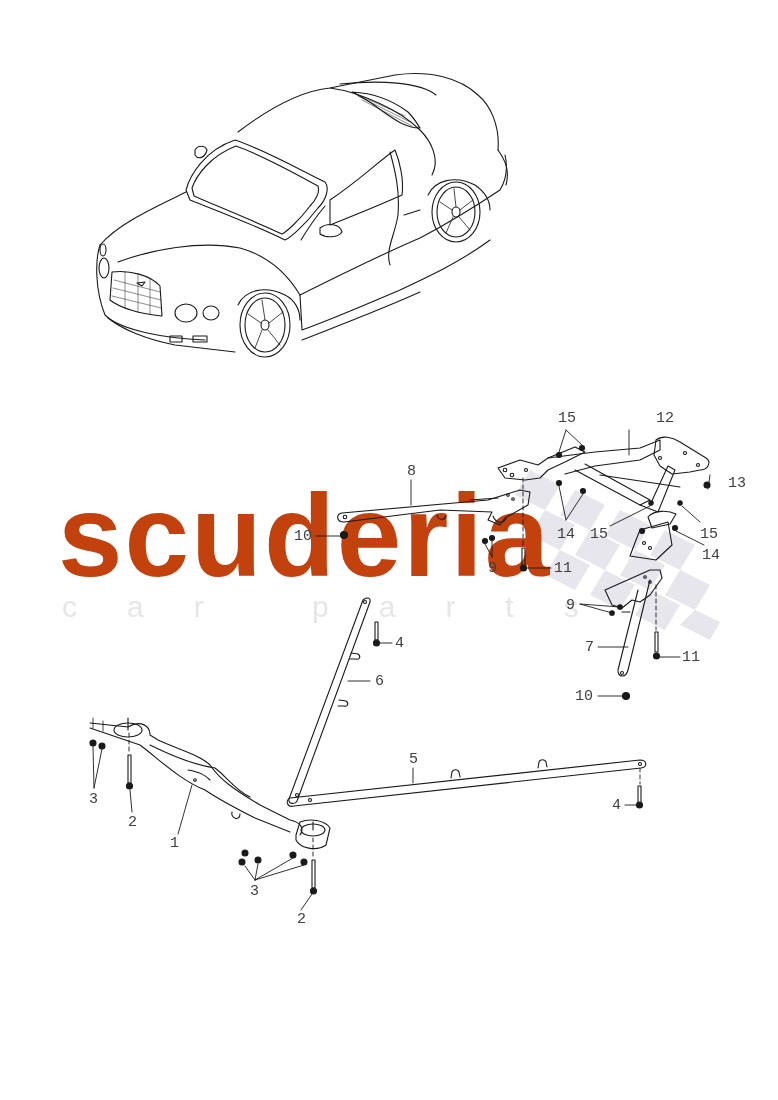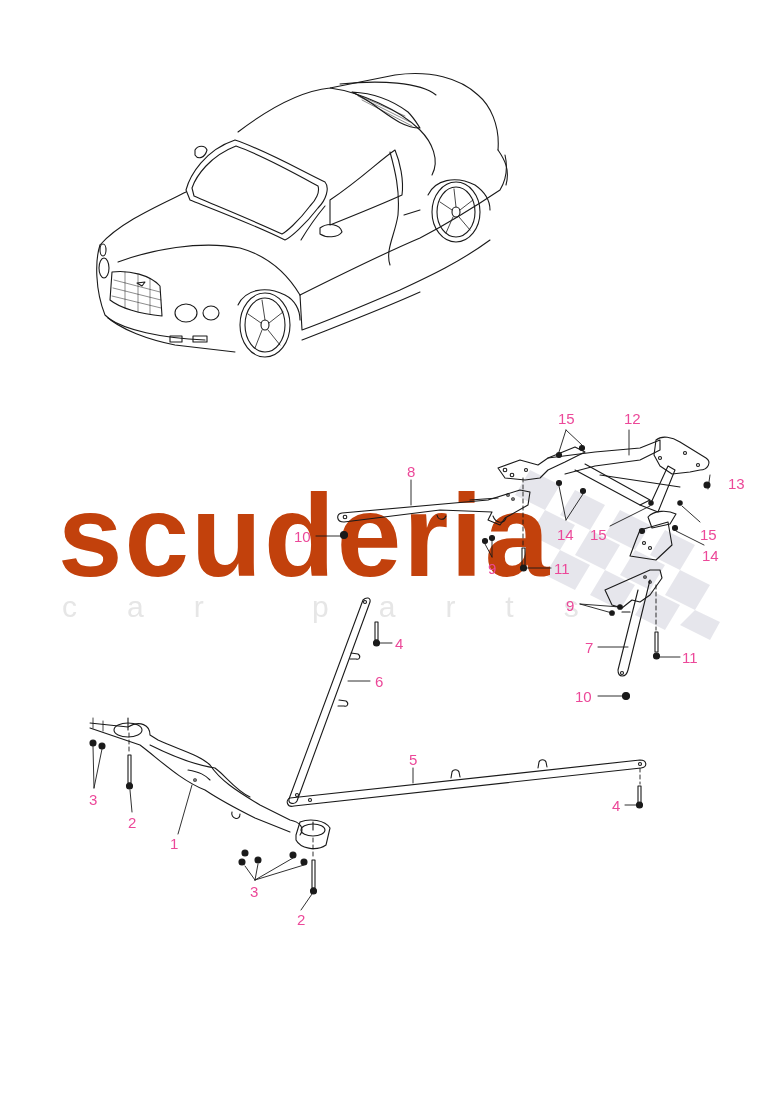--- a/index.html
+++ b/index.html
@@ -4,22 +4,22 @@
 <style>
   html, body { margin: 0; padding: 0; background: #ffffff; }
   body { width: 778px; height: 1100px; position: relative; overflow: hidden;
          font-family: "Liberation Sans", sans-serif; }
   .canvas { position: absolute; left: 0; top: 0; width: 778px; height: 1100px; }
   svg { position: absolute; left: 0; top: 0; }
   .wm-main { position: absolute; left: 58px; top: 478px; font-size: 116px; font-weight: bold;
              color: #c2410c; letter-spacing: 2px; line-height: 1; font-family: "Liberation Sans", sans-serif; }
   .wm-sub { position: absolute; left: 62px; top: 592px; font-size: 30px; color: #e6e6e6;
             letter-spacing: 50px; line-height: 1; font-family: "Liberation Sans", sans-serif; }
-  .callout { position: absolute; font-size: 15px; color: #ec4899; line-height: 1;
-             font-family: Liberation Sans, sans-serif; }
+  .callout { position: absolute; font-size: 15px; color: #404040; line-height: 1;
+             font-family: Liberation Mono, monospace; }
 </style>
 </head>
 <body>
 
 <div class="canvas">
 
   <svg width="778" height="1100">
     <g fill="#e4e4ea" opacity="0.9">
       <polygon points="530,470 560,485 545,510 515,495"></polygon>
       <polygon points="575,490 605,505 590,530 560,515"></polygon>
@@ -292,20 +292,20 @@
   <div class="callout" style="left:409px;top:752px">5</div>
   <div class="callout" style="left:375px;top:674px">6</div>
   <div class="callout" style="left:585px;top:640px">7</div>
   <div class="callout" style="left:407px;top:464px">8</div>
   <div class="callout" style="left:488px;top:561px">9</div>
   <div class="callout" style="left:566px;top:598px">9</div>
   <div class="callout" style="left:294px;top:529px">10</div>
   <div class="callout" style="left:575px;top:689px">10</div>
   <div class="callout" style="left:554px;top:561px">11</div>
   <div class="callout" style="left:682px;top:650px">11</div>
-  <div class="callout" style="left:624px;top:411px">12</div>
+  <div class="callout" style="left:656px;top:411px">12</div>
   <div class="callout" style="left:728px;top:476px">13</div>
   <div class="callout" style="left:557px;top:527px">14</div>
   <div class="callout" style="left:702px;top:548px">14</div>
   <div class="callout" style="left:558px;top:411px">15</div>
   <div class="callout" style="left:590px;top:527px">15</div>
   <div class="callout" style="left:700px;top:527px">15</div>
 </div>
 
 </body></html>

